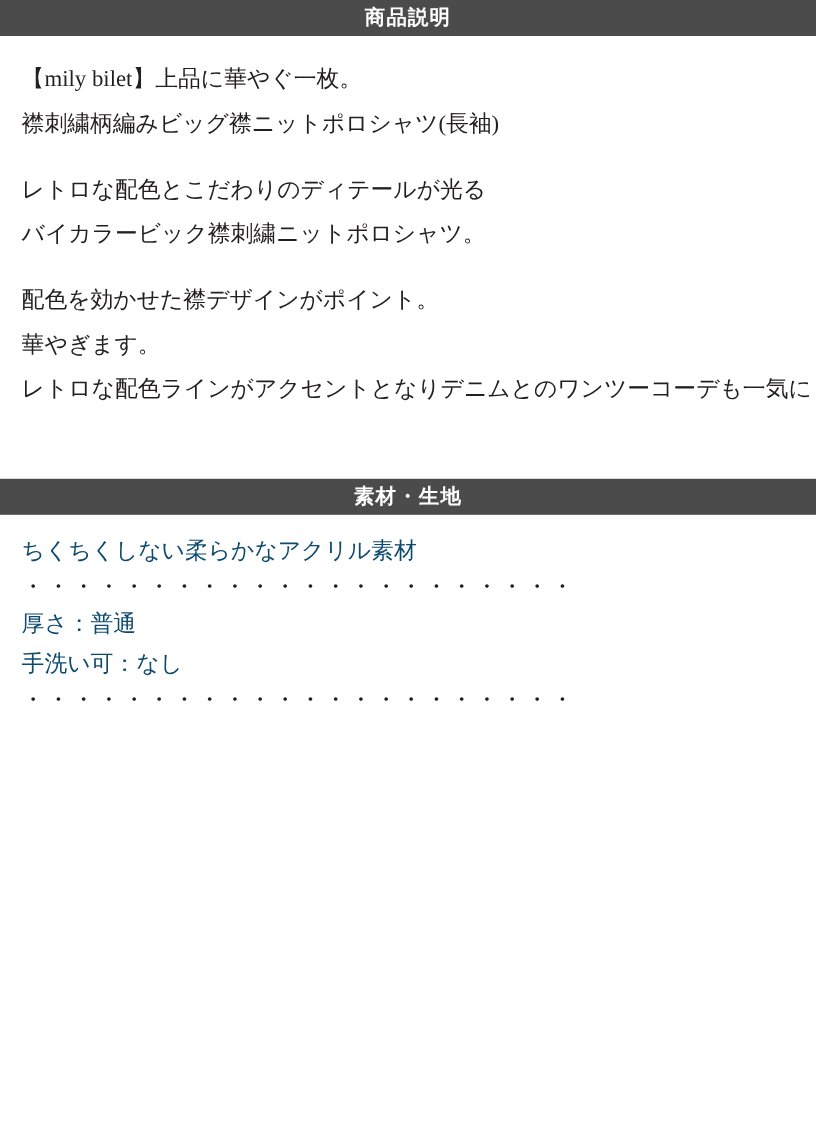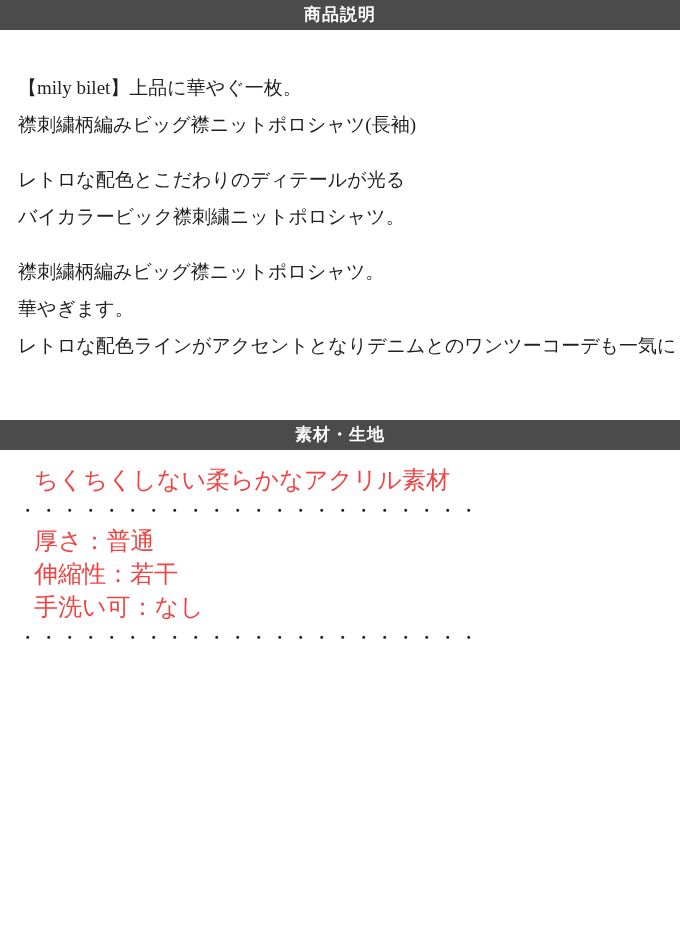--- a/index.html
+++ b/index.html
@@ -28,44 +28,42 @@
     font-weight: bold;
     letter-spacing: 1px;
     line-height: 30px;
     height: 30px;
   }
   .section-body {
     padding: 0 18px;
   }
   .desc-block {
     padding-top: 18px;
-    margin-top: 21px;
   }
   .line {
     font-size: 19px;
     line-height: 37px;
     white-space: pre;
     color: #231f20;
   }
   .line.blank {
     height: 18px;
     line-height: 18px;
   }
   .spacer-lg {
     height: 56px;
   }
   .material-block {
     padding-top: 14px;
   }
   .mline {
-    font-size: 24px;
+    font-size: 19px;
     line-height: 33px;
     white-space: pre;
-    color: #ef4444;
-    margin-left: 16px;
+    color: #0c4a6e;
   }
   .dots {
     font-size: 19px;
     line-height: 28px;
     letter-spacing: 2px;
     color: #231f20;
   }
 </style>
 </head>
 <body>
@@ -74,33 +72,32 @@
 
   <div class="section">
     <div class="section-header">商品説明</div>
     <div class="section-body desc-block">
       <div class="line">【mily bilet】上品に華やぐ一枚。</div>
       <div class="line">襟刺繍柄編みビッグ襟ニットポロシャツ(長袖)</div>
       <div class="line blank"></div>
       <div class="line">レトロな配色とこだわりのディテールが光る</div>
       <div class="line">バイカラービック襟刺繍ニットポロシャツ。</div>
       <div class="line blank"></div>
-      <div class="line">襟刺繍柄編みビッグ襟ニットポロシャツ。</div>
+      <div class="line">配色を効かせた襟デザインがポイント。</div>
       <div class="line">華やぎます。</div>
       <div class="line">レトロな配色ラインがアクセントとなりデニムとのワンツーコーデも一気に</div>
     </div>
   </div>
 
   <div class="spacer-lg"></div>
 
   <div class="section">
     <div class="section-header">素材・生地</div>
     <div class="section-body material-block">
       <div class="mline">ちくちくしない柔らかなアクリル素材</div>
       <div class="dots">・・・・・・・・・・・・・・・・・・・・・・</div>
       <div class="mline">厚さ：普通</div>
-      <div class="mline">伸縮性：若干</div>
       <div class="mline">手洗い可：なし</div>
       <div class="dots">・・・・・・・・・・・・・・・・・・・・・・</div>
     </div>
   </div>
 
 </div>
 
 </body></html>

